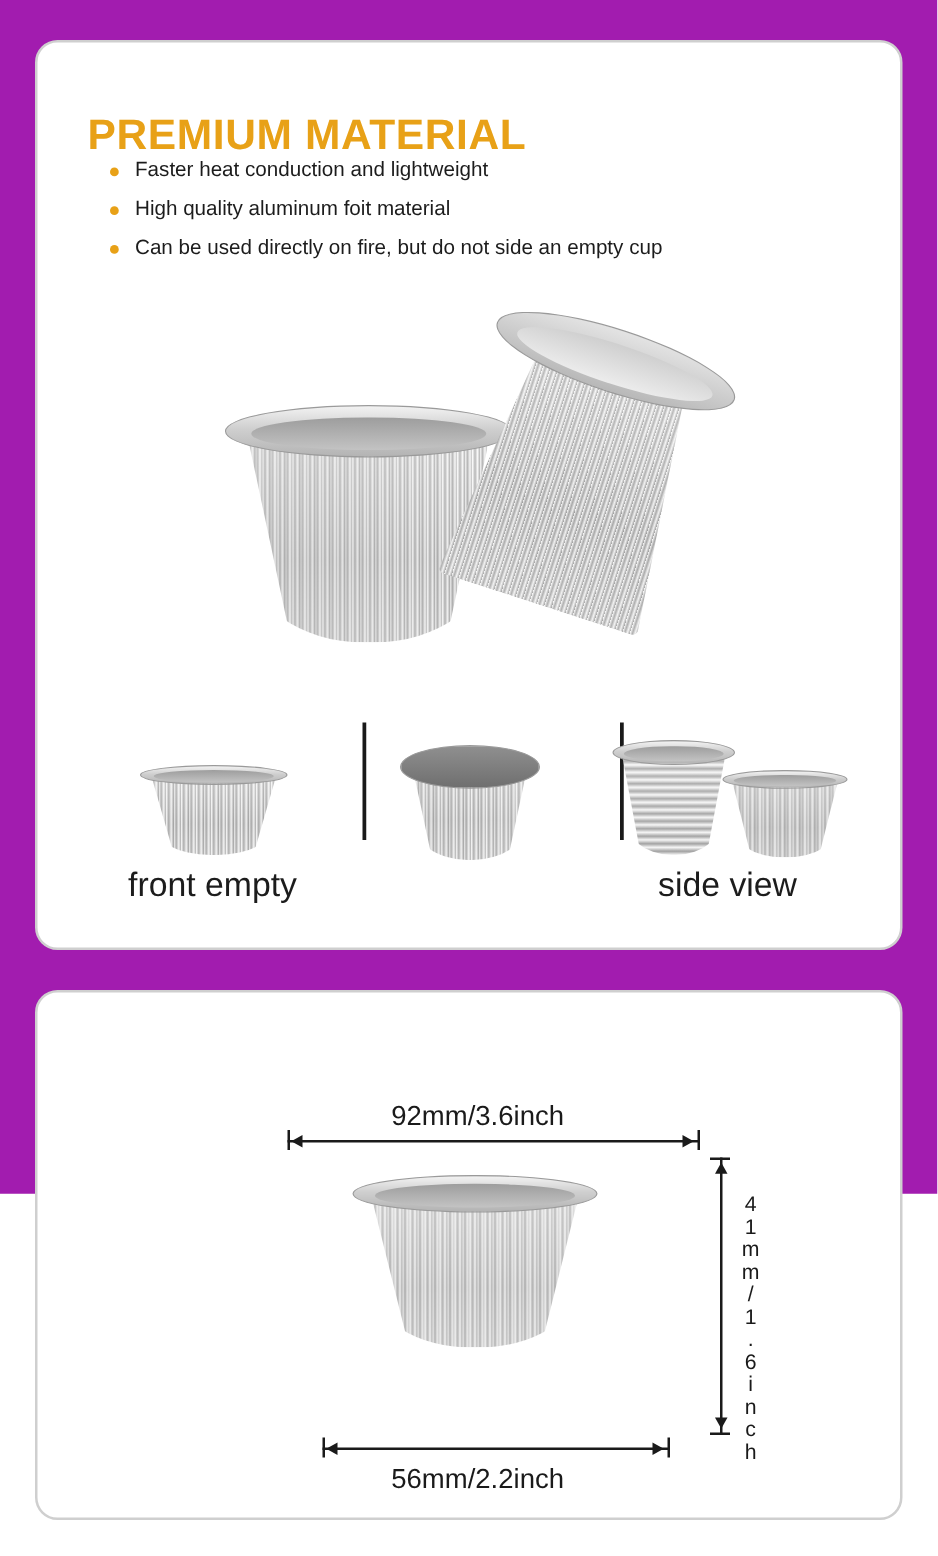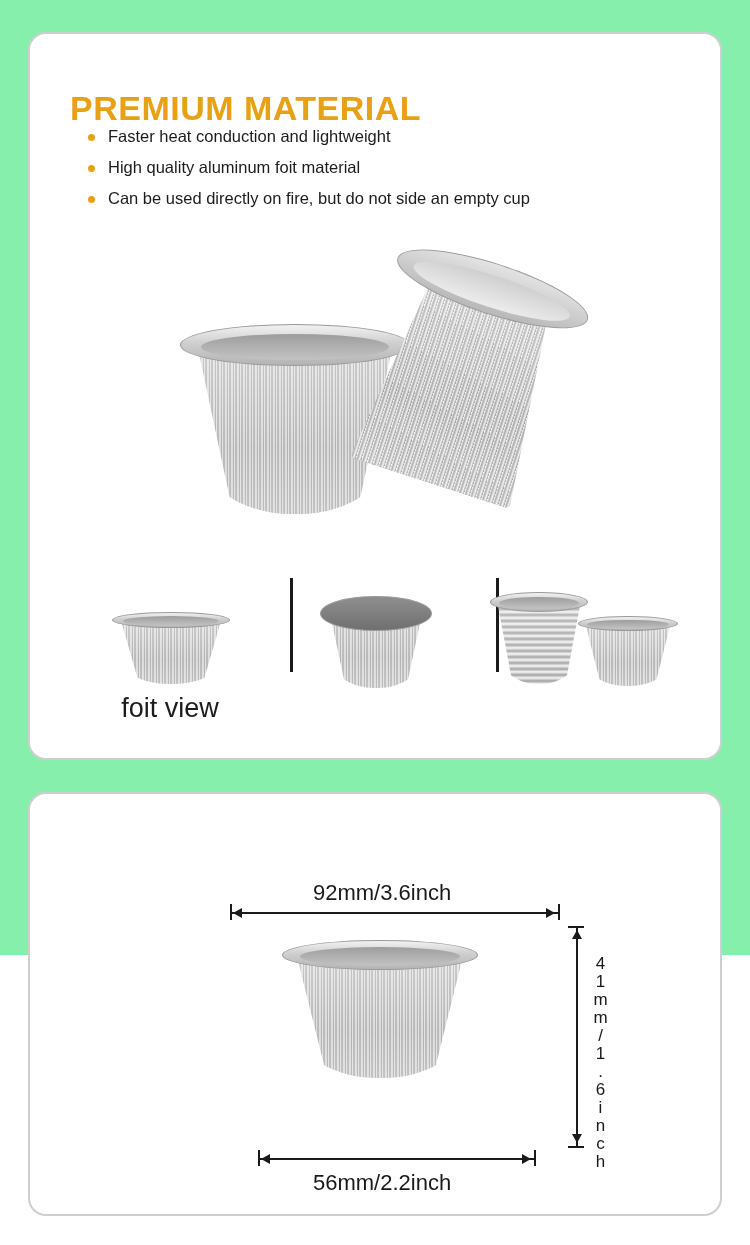--- a/index.html
+++ b/index.html
@@ -11,21 +11,21 @@
     width: 750px;
     height: 1245px;
     font-family: "Liberation Sans", sans-serif;
     color: #222222;
     overflow: hidden;
   }
   .page {
     position: relative;
     width: 750px;
     height: 955px;
-    background: #86efac;
+    background: #a21caf;
   }
 
   
   .panel {
     position: absolute;
     background: #ffffff;
     border: 2px solid #cfcfcf;
     border-radius: 18px;
     box-sizing: border-box;
   }
@@ -313,21 +313,21 @@
 
       <div class="divider" id="divider-1"></div>
       <div class="divider" id="divider-2"></div>
 
       <div class="view-col" id="view-front">
         <div class="cup mini-cup" id="mini-front">
           <div class="body"></div>
           <div class="rim"></div>
           <div class="inner"></div>
         </div>
-        <div class="view-label">foit view</div>
+        <div class="view-label">front empty</div>
       </div>
 
       <div class="view-col" id="view-top">
         <div class="cup mini-cup" id="mini-top">
           <div class="body"></div>
           <div class="rim"></div>
 
         </div>
       </div>
 
@@ -335,20 +335,21 @@
         <div class="cup mini-cup" id="mini-stack">
           <div class="body"></div>
           <div class="rim"></div>
           <div class="inner"></div>
         </div>
         <div class="cup mini-cup" id="mini-single">
           <div class="body"></div>
           <div class="rim"></div>
           <div class="inner"></div>
         </div>
+        <div class="view-label">side view</div>
       </div>
     </div>
   </section>
 
   <section class="panel" id="panel-dimension">
 
 
     <div class="dim-area">
 
       <div class="dim-label" style="left:283px; top:14px;">92mm/3.6inch</div>

